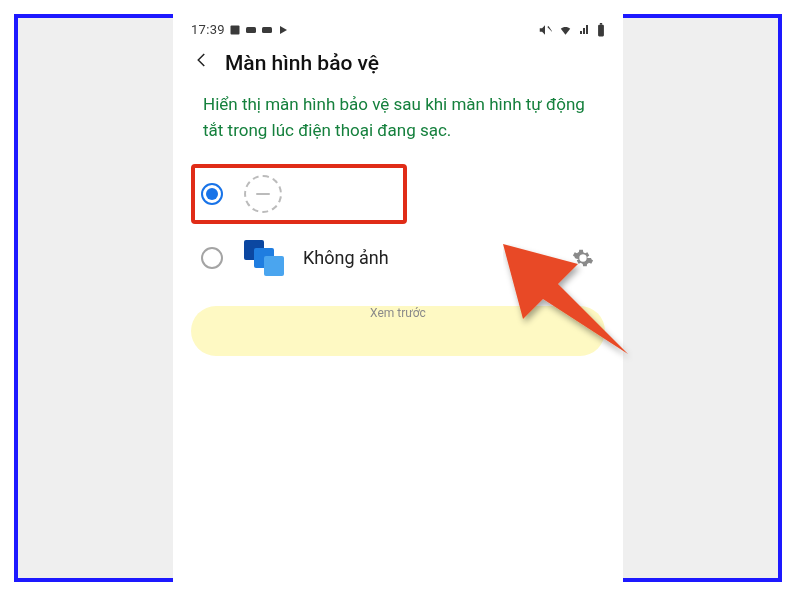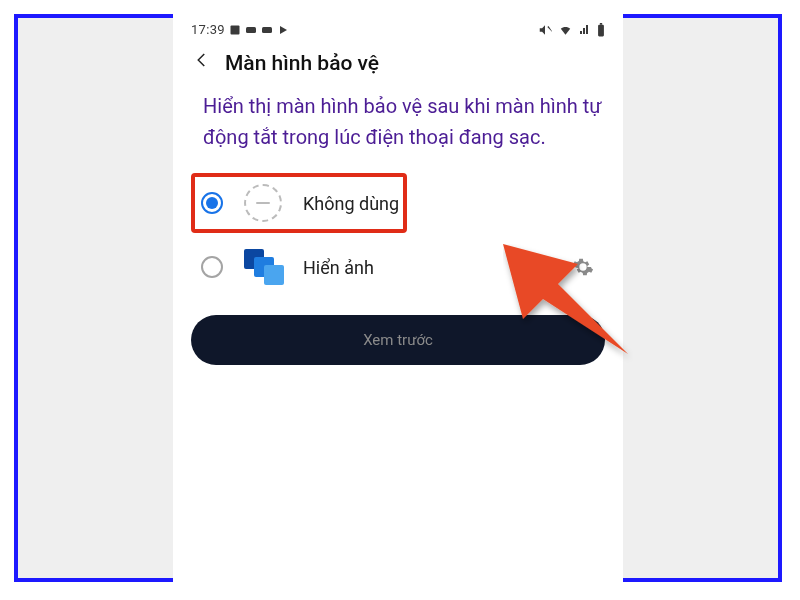--- a/index.html
+++ b/index.html
@@ -8,31 +8,31 @@
   
   .phone{position:absolute;left:50%;transform:translateX(-50%);top:-4px;width:450px;height:568px;background:#fff;}
   .statusbar{display:flex;align-items:center;justify-content:space-between;font-size:13px;padding:8px 18px 2px 18px;color:#3a3a3a;}
   .sb-left{display:flex;align-items:center;gap:4px;letter-spacing:.3px;}
   .sb-left svg{width:12px;height:12px;fill:#3a3a3a;}
   .sb-right{display:flex;align-items:center;gap:6px;}
   .sb-right svg{fill:#3a3a3a;}
   .header{display:flex;align-items:flex-start;gap:14px;padding:12px 20px 6px 20px;}
   .header svg{width:18px;height:18px;stroke:#222;stroke-width:2;fill:none;}
   .title{font-size:21px;font-weight:500;color:#111;}
-  .desc{font-size:20px;line-height:1.55;color:#4c1d95;padding:10px 14px 18px 30px;}
+  .desc{font-size:17px;line-height:1.55;color:#15803d;padding:10px 14px 18px 30px;}
   .card{margin:0 12px;background:#fff;border-radius:22px;}
   .row{display:flex;align-items:center;gap:20px;padding:12px 16px;position:relative;}
   .radio{width:22px;height:22px;border-radius:50%;border:2px solid #a4a4a4;flex:0 0 22px;display:flex;align-items:center;justify-content:center;box-sizing:border-box;}
   .radio.checked{border-color:#1873e8;}
   .radio.checked::after{content:"";width:12px;height:12px;border-radius:50%;background:#1873e8;}
   .thumb{width:40px;height:40px;flex:0 0 40px;display:flex;align-items:center;justify-content:center;}
   .label{font-size:18px;color:#222;flex:1;}
   .gear{flex:0 0 24px;display:flex;align-items:center;justify-content:center;}
   .gear svg{width:22px;height:22px;fill:#8a8a8a;}
-  .preview{margin:16px 18px 0 18px;height:50px;background:#0f172a;border-radius:25px;display:flex;align-items:center;justify-content:center;color:#8a8a8a;font-size:15px;}
+  .preview{margin:16px 18px 0 18px;height:50px;background:#fef9c3;border-radius:25px;display:flex;justify-content:center;color:#8a8a8a;font-size:12px;}
   
   .rowwrap{position:relative;}
   .rowwrap.boxed::before{content:"";position:absolute;left:6px;right:48%;top:2px;bottom:2px;border:4px solid #e02c17;border-radius:4px;pointer-events:none;}
   
   .thumb-none{border:2px dashed #bbb;border-radius:50%;width:34px;height:34px;display:flex;align-items:center;justify-content:center;}
   .thumb-none::after{content:"";width:14px;height:2px;background:#bbb;border-radius:1px;}
   .thumb-colors{width:34px;height:40px;border-radius:3px;background:linear-gradient(135deg,#d33a8a 0%,#e4c23d 28%,#37c65a 52%,#2aa7e0 74%,#5a4fe0 100%);}
   .thumb-table{position:relative;width:38px;height:36px;}
   .thumb-table span{position:absolute;border-radius:2px;}
   .thumb-table .t1{width:20px;height:20px;background:#0b47a1;left:0;top:0;}
@@ -98,36 +98,35 @@
       <div class="desc">Hiển thị màn hình bảo vệ sau khi màn hình tự động tắt trong lúc điện thoại đang sạc.</div>
 
       <div class="card">
 
         <div class="rowwrap boxed">
           <div class="row">
             <span class="radio checked"></span>
             <span class="thumb">
                 <span class="thumb-none"></span>
               </span>
-            <span class="label">Không dùng</span>
           </div>
         </div>
 
 
         <div class="rowwrap">
           <div class="row">
             <span class="radio"></span>
             <span class="thumb">
               <span class="thumb-table">
                   <span class="t1"></span>
                   <span class="t2"></span>
                   <span class="t3"></span>
                 </span>
             </span>
-            <span class="label">Hiển ảnh</span>
+            <span class="label">Không ảnh</span>
             <span class="gear">
               <svg viewBox="0 0 24 24">
                   <path d="M12 8a4 4 0 100 8 4 4 0 000-8zm9 4a7 7 0 01-.1 1.2l2.1 1.6-2 3.5-2.5-1a7 7 0 01-2 1.2l-.4 2.6h-4l-.4-2.6a7 7 0 01-2-1.2l-2.5 1-2-3.5 2.1-1.6A7 7 0 013 12a7 7 0 01.1-1.2L1 9.2l2-3.5 2.5 1a7 7 0 012-1.2L7.9 3h4l.4 2.6a7 7 0 012 1.2l2.5-1 2 3.5-2.1 1.6c.1.4.1.8.1 1.1z"></path>
                 </svg>
             </span>
           </div>
         </div>
 
 
       </div>

